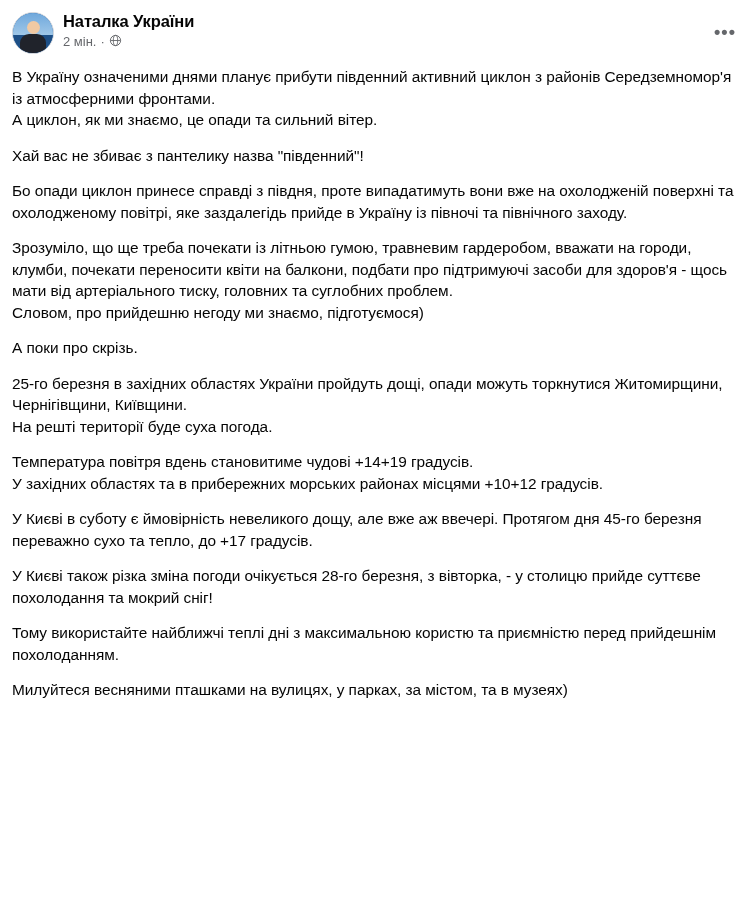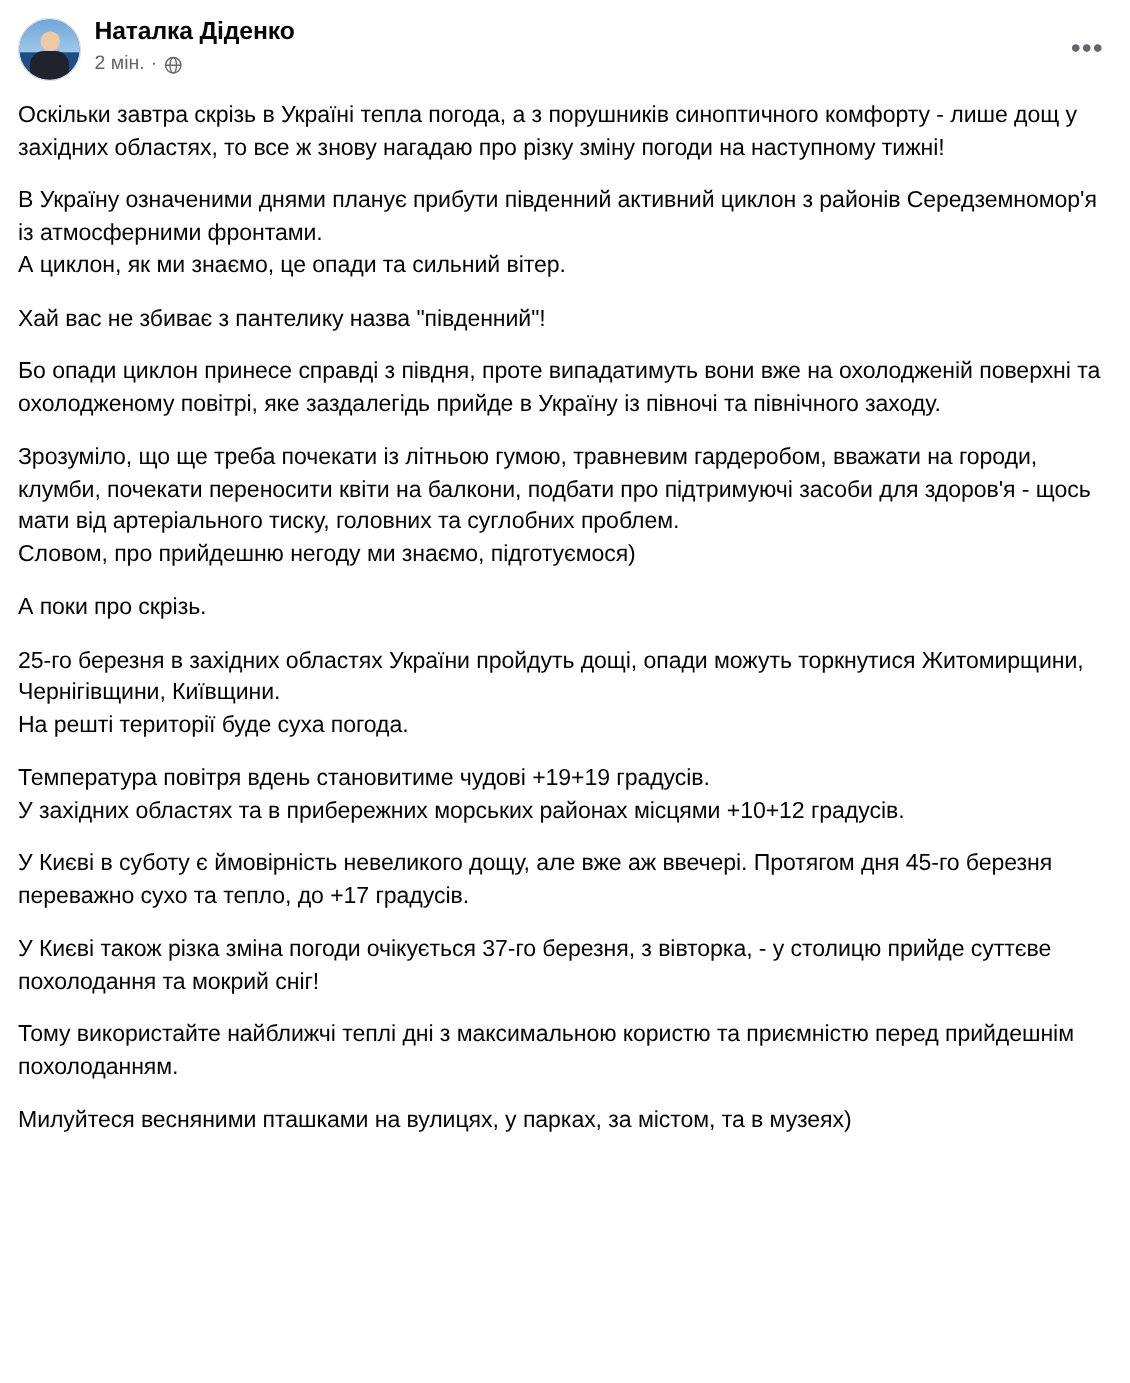--- a/index.html
+++ b/index.html
@@ -76,21 +76,21 @@
   }
   .author-name {
     font-size: 16.5px;
     font-weight: bold;
     color: #050505;
     line-height: 20px;
     letter-spacing: -0.1px;
   }
   .meta-row {
     display: flex;
-    align-items: flex-end;
+    align-items: flex-start;
     margin-top: 3px;
     color: #65676b;
     font-size: 13px;
     line-height: 16px;
   }
   .meta-time {
     color: #65676b;
   }
   .meta-dot {
     margin: 0 4px;
@@ -139,49 +139,48 @@
 
   <div class="post-header">
     <div class="avatar">
       <div class="sky"></div>
       <div class="ground"></div>
       <div class="head"></div>
       <div class="body"></div>
     </div>
 
     <div class="header-text">
-      <div class="author-name">Наталка Діденко</div>
+      <div class="author-name">Наталка України</div>
       <div class="meta-row">
         <span class="meta-time">2 мін.</span>
         <span class="meta-dot">·</span>
         <span class="globe-icon">
           <svg width="13" height="13" viewBox="0 0 16 16" fill="none" aria-hidden="true">
             <circle cx="8" cy="8" r="6.3" stroke="#65676b" stroke-width="1.2"></circle>
             <ellipse cx="8" cy="8" rx="2.7" ry="6.3" stroke="#65676b" stroke-width="1.1"></ellipse>
             <line x1="1.8" y1="8" x2="14.2" y2="8" stroke="#65676b" stroke-width="1.1"></line>
           </svg>
         </span>
       </div>
     </div>
 
     <div class="more-btn">•••</div>
   </div>
 
   <div class="post-body">
-    <p>Оскільки завтра скрізь в Україні тепла погода, а з порушників синоптичного комфорту - лише дощ у західних областях, то все ж знову нагадаю про різку зміну погоди на наступному тижні!</p>
     <p>В Україну означеними днями планує прибути південний активний циклон з районів Середземномор'я із атмосферними фронтами.
 А циклон, як ми знаємо, це опади та сильний вітер.</p>
     <p>Хай вас не збиває з пантелику назва "південний"!</p>
     <p>Бо опади циклон принесе справді з півдня, проте випадатимуть вони вже на охолодженій поверхні та охолодженому повітрі, яке заздалегідь прийде в Україну із півночі та північного заходу.</p>
     <p>Зрозуміло, що ще треба почекати із літньою гумою, травневим гардеробом, вважати на городи, клумби, почекати переносити квіти на балкони, подбати про підтримуючі засоби для здоров'я - щось мати від артеріального тиску, головних та суглобних проблем.
 Словом, про прийдешню негоду ми знаємо, підготуємося)</p>
     <p>А поки про скрізь.</p>
     <p>25-го березня в західних областях України пройдуть дощі, опади можуть торкнутися Житомирщини, Чернігівщини, Київщини.
 На решті території буде суха погода.</p>
-    <p>Температура повітря вдень становитиме чудові +19+19 градусів.
+    <p>Температура повітря вдень становитиме чудові +14+19 градусів.
 У західних областях та в прибережних морських районах місцями +10+12 градусів.</p>
     <p>У Києві в суботу є ймовірність невеликого дощу, але вже аж ввечері. Протягом дня 45-го березня переважно сухо та тепло, до +17 градусів.</p>
-    <p>У Києві також різка зміна погоди очікується 37-го березня, з вівторка, - у столицю прийде суттєве похолодання та мокрий сніг!</p>
+    <p>У Києві також різка зміна погоди очікується 28-го березня, з вівторка, - у столицю прийде суттєве похолодання та мокрий сніг!</p>
     <p>Тому використайте найближчі теплі дні з максимальною користю та приємністю перед прийдешнім похолоданням.</p>
     <p>Милуйтеся весняними пташками на вулицях, у парках, за містом, та в музеях)</p>
   </div>
 
 </div>
 
 </body></html>

